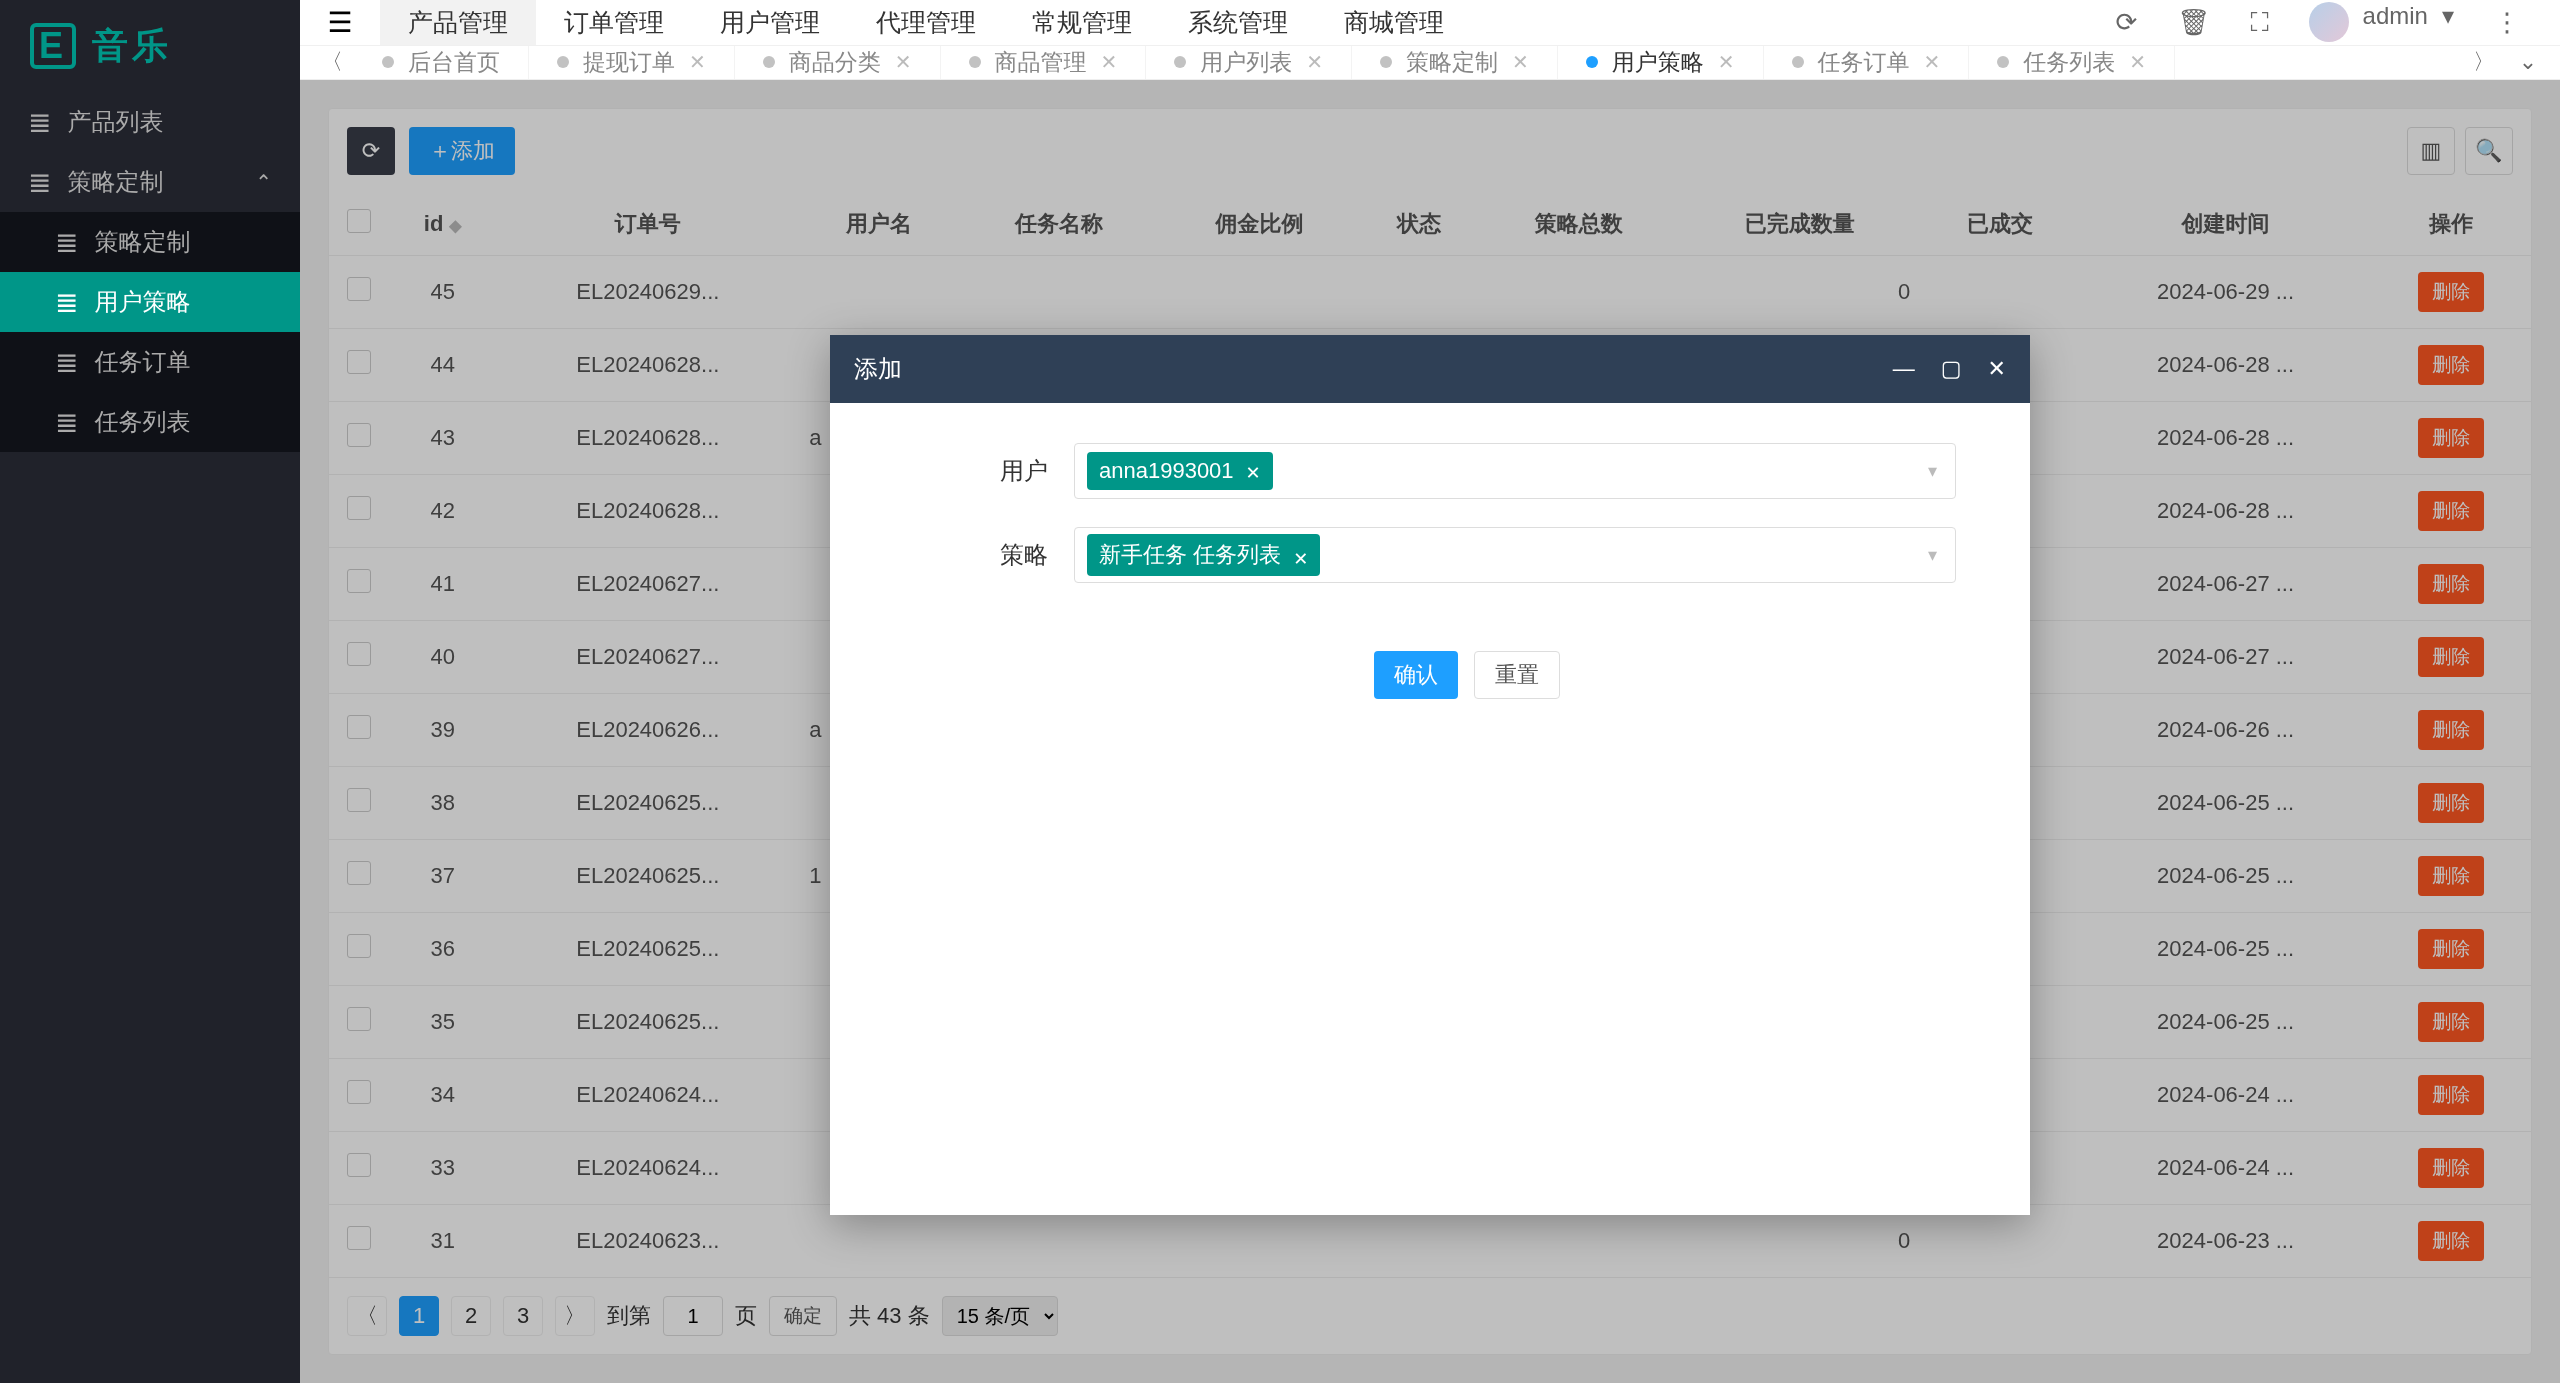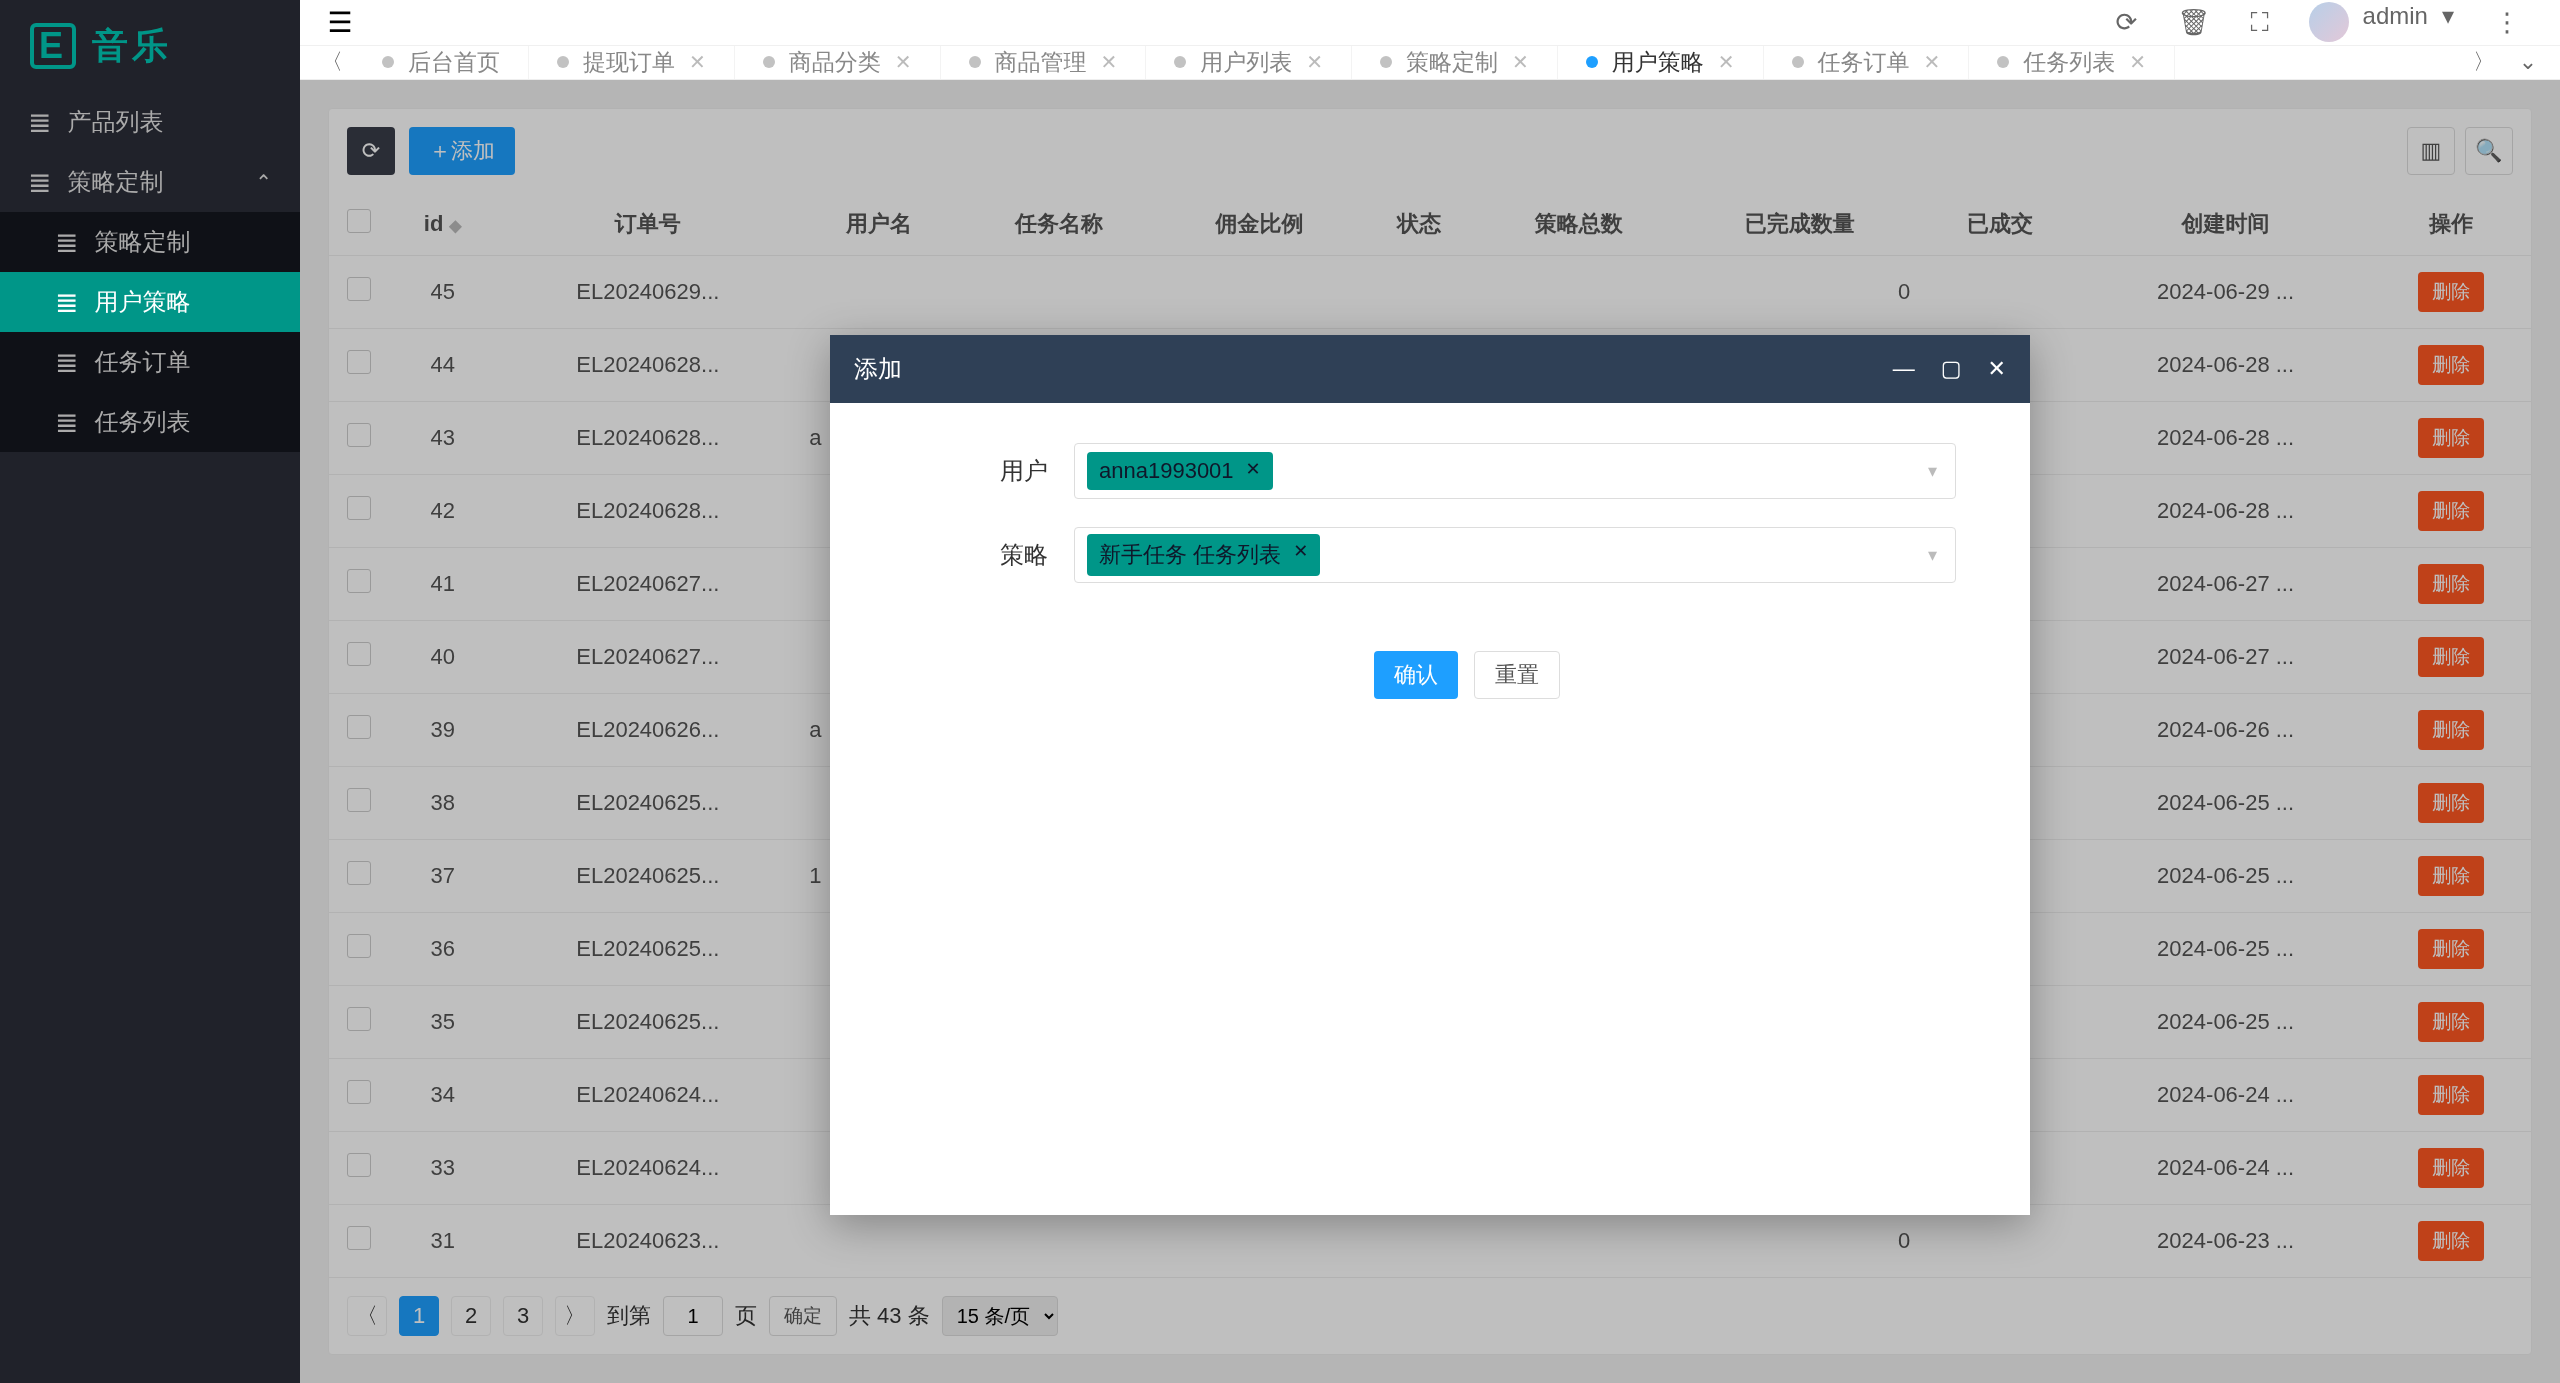--- a/index.html
+++ b/index.html
@@ -72,21 +72,21 @@
 
 
 .dialog { position: absolute; left: 830px; top: 335px; width: 1200px; height: 880px; background: #fff; box-shadow: 0 10px 40px rgba(0,0,0,0.3); display: flex; flex-direction: column; }
 .dialog-head { background: #2f4056; color: #fff; height: 68px; display: flex; align-items: center; padding: 0 24px; font-size: 24px; }
 .dialog-head .win-ctrls { margin-left: auto; display: flex; gap: 26px; font-size: 22px; }
 .dialog-head .win-ctrls span { cursor: pointer; }
 .dialog-body { flex:1; padding: 40px 74px; }
 .form-row { display: flex; align-items: center; margin-bottom: 28px; }
 .form-label { width: 170px; text-align: right; padding-right: 26px; font-size: 24px; color: #333; }
 .tagselect { flex: 1; border: 1px solid #ddd; border-radius: 4px; min-height: 56px; display: flex; align-items: center; padding: 6px 12px; gap: 10px; position: relative; }
-.tagselect .tag { background: #009688; color: #0f172a; padding: 6px 12px; border-radius: 4px; display: flex; align-items: flex-start; gap: 12px; font-size: 22px; }
+.tagselect .tag { background: #009688; color: #ffffff; padding: 6px 12px; border-radius: 4px; display: flex; align-items: flex-end; gap: 12px; font-size: 22px; }
 .tagselect .tag .x { font-size: 18px; cursor: pointer; }
 .tagselect .dd { position: absolute; right: 18px; color: #bbb; font-size: 18px; }
 .dialog-actions { display: flex; gap: 16px; padding-left: 470px; padding-top: 40px; }
 
 .list-ico::before { content: "≣"; font-size: 28px; }
 </style>
 </head>
 <body>
 
 <div class="root">
@@ -122,20 +122,29 @@
         <span class="list-ico"></span>
         <span>任务列表</span>
       </div>
     </div>
   </aside>
 
   <div class="main">
 
     <div class="header">
       <div class="menu-toggle">☰</div>
+      <div class="topmenu" id="topmenu">
+          <div class="topmenu-item active">产品管理</div>
+          <div class="topmenu-item">订单管理</div>
+          <div class="topmenu-item">用户管理</div>
+          <div class="topmenu-item">代理管理</div>
+          <div class="topmenu-item">常规管理</div>
+          <div class="topmenu-item">系统管理</div>
+          <div class="topmenu-item">商城管理</div>
+        </div>
       <div class="header-right">
         <span class="header-icon">⟳</span>
         <span class="header-icon">🗑</span>
         <span class="header-icon">⛶</span>
         <div class="user-block">
           <span class="avatar"></span>
           <span>admin</span>
           <span>▾</span>
         </div>
         <span class="header-icon">⋮</span>

